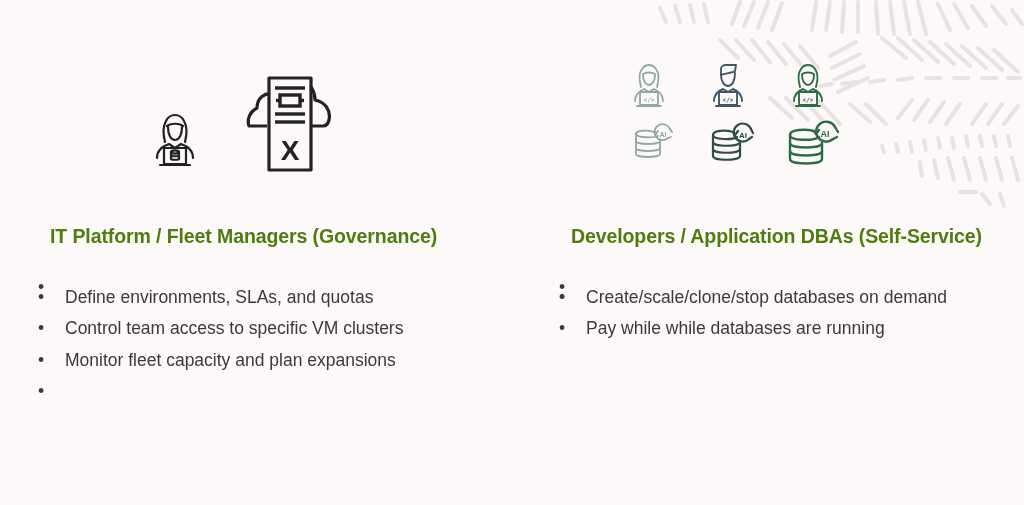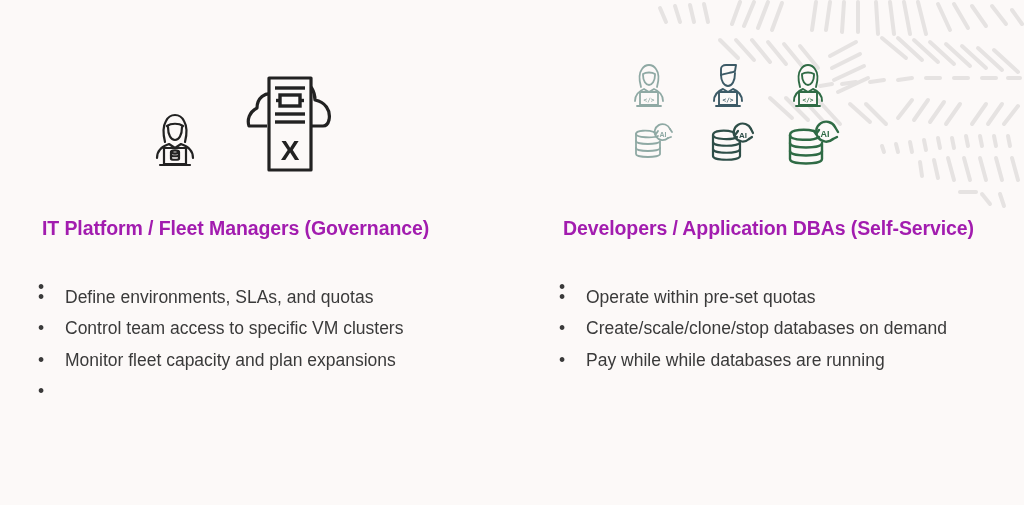--- a/index.html
+++ b/index.html
@@ -29,24 +29,24 @@
     .col {
       position: absolute;
       top: 0;
     }
     .col-left { left: 38px; width: 460px; }
     .col-right { left: 559px; width: 460px; }
     .heading {
       position: absolute;
       top: 213px;
       left: 0;
-      margin: 4px;
+      margin: 12px;
       font-size: 19.5px;
       font-weight: bold;
-      color: #a21caf;
+      color: #4d7c0f;
       white-space: nowrap;
       letter-spacing: -0.1px;
     }
     .bullets {
       position: absolute;
       top: 276px;
       left: 0;
       margin: 0;
       padding: 0;
       list-style: none;
@@ -274,17 +274,17 @@
     <li><span class="dot">•</span><span>Control team access to specific VM clusters</span></li>
     <li><span class="dot">•</span><span>Monitor fleet capacity and plan expansions</span></li>
     <li><span class="dot">•</span></li>
   </ul>
 </section>
 
 <section class="col col-right">
   <h2 class="heading">Developers / Application DBAs (Self-Service)</h2>
   <ul class="bullets">
     <li><span class="dot">•</span></li>
-    <li><span class="dot">•</span><span>Operate within pre-set quotas</span></li>
+    <li><span class="dot">•</span></li>
     <li><span class="dot">•</span><span>Create/scale/clone/stop databases on demand</span></li>
     <li><span class="dot">•</span><span>Pay while while databases are running</span></li>
   </ul>
 </section>
 
 </body></html>

